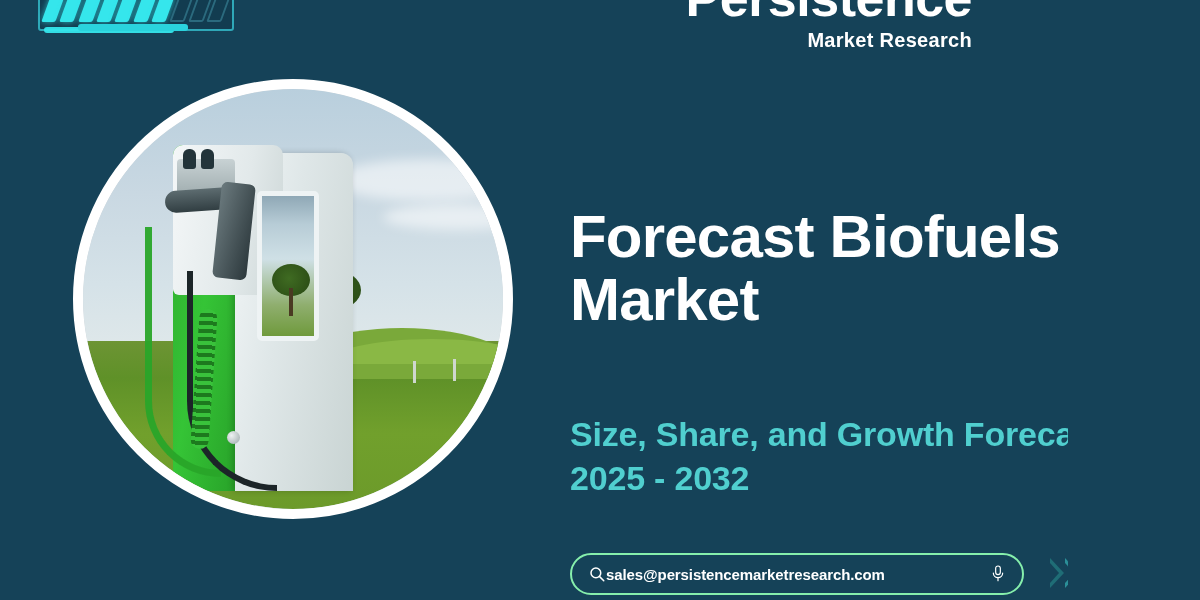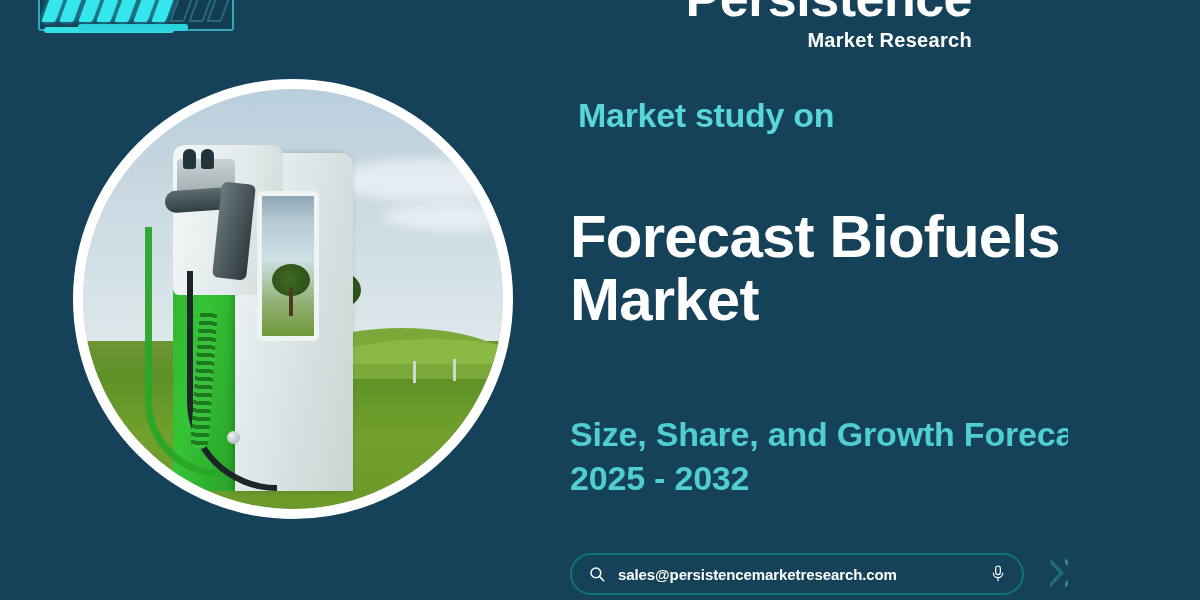--- a/index.html
+++ b/index.html
@@ -359,26 +359,26 @@
     letter-spacing: -0.2px;
   }
 
   
   .search-pill {
     position: absolute;
     left: 570px;
     top: 553px;
     width: 454px;
     height: 42px;
-    border: 2px solid #0f766e;
+    border: 2px solid #86efac;
     border-radius: 21px;
     display: flex;
     align-items: center;
     padding: 0 16px;
-    gap: 12px;
+    gap: 0;
     background: transparent;
   }
   .search-pill .search-text {
     flex: 1;
     color: #ffffff;
     font-size: 15px;
     font-weight: bold;
     letter-spacing: -0.1px;
   }
   .icon-svg { display: block; }
@@ -470,21 +470,20 @@
         <div class="nozzle-gun2"></div>
         <div class="pump-screen">
           <div class="screen-tree-crown"></div>
           <div class="screen-tree-trunk"></div>
         </div>
         <div class="pump-knob"></div>
       </div>
     </div>
   </div>
 
-  <div class="eyebrow">Market study on</div>
   <h1 class="headline">Forecast Biofuels Market</h1>
   <div class="subhead">Size, Share, and Growth Forecast, 2025 - 2032</div>
 
   <div class="search-pill">
     <span>
       <svg class="icon-svg" width="18" height="18" viewBox="0 0 24 24" fill="none" stroke="#ffffff" stroke-width="2" stroke-linecap="round">
         <circle cx="10.5" cy="10.5" r="6.5"></circle>
         <line x1="15.5" y1="15.5" x2="21" y2="21"></line>
       </svg>
     </span>

